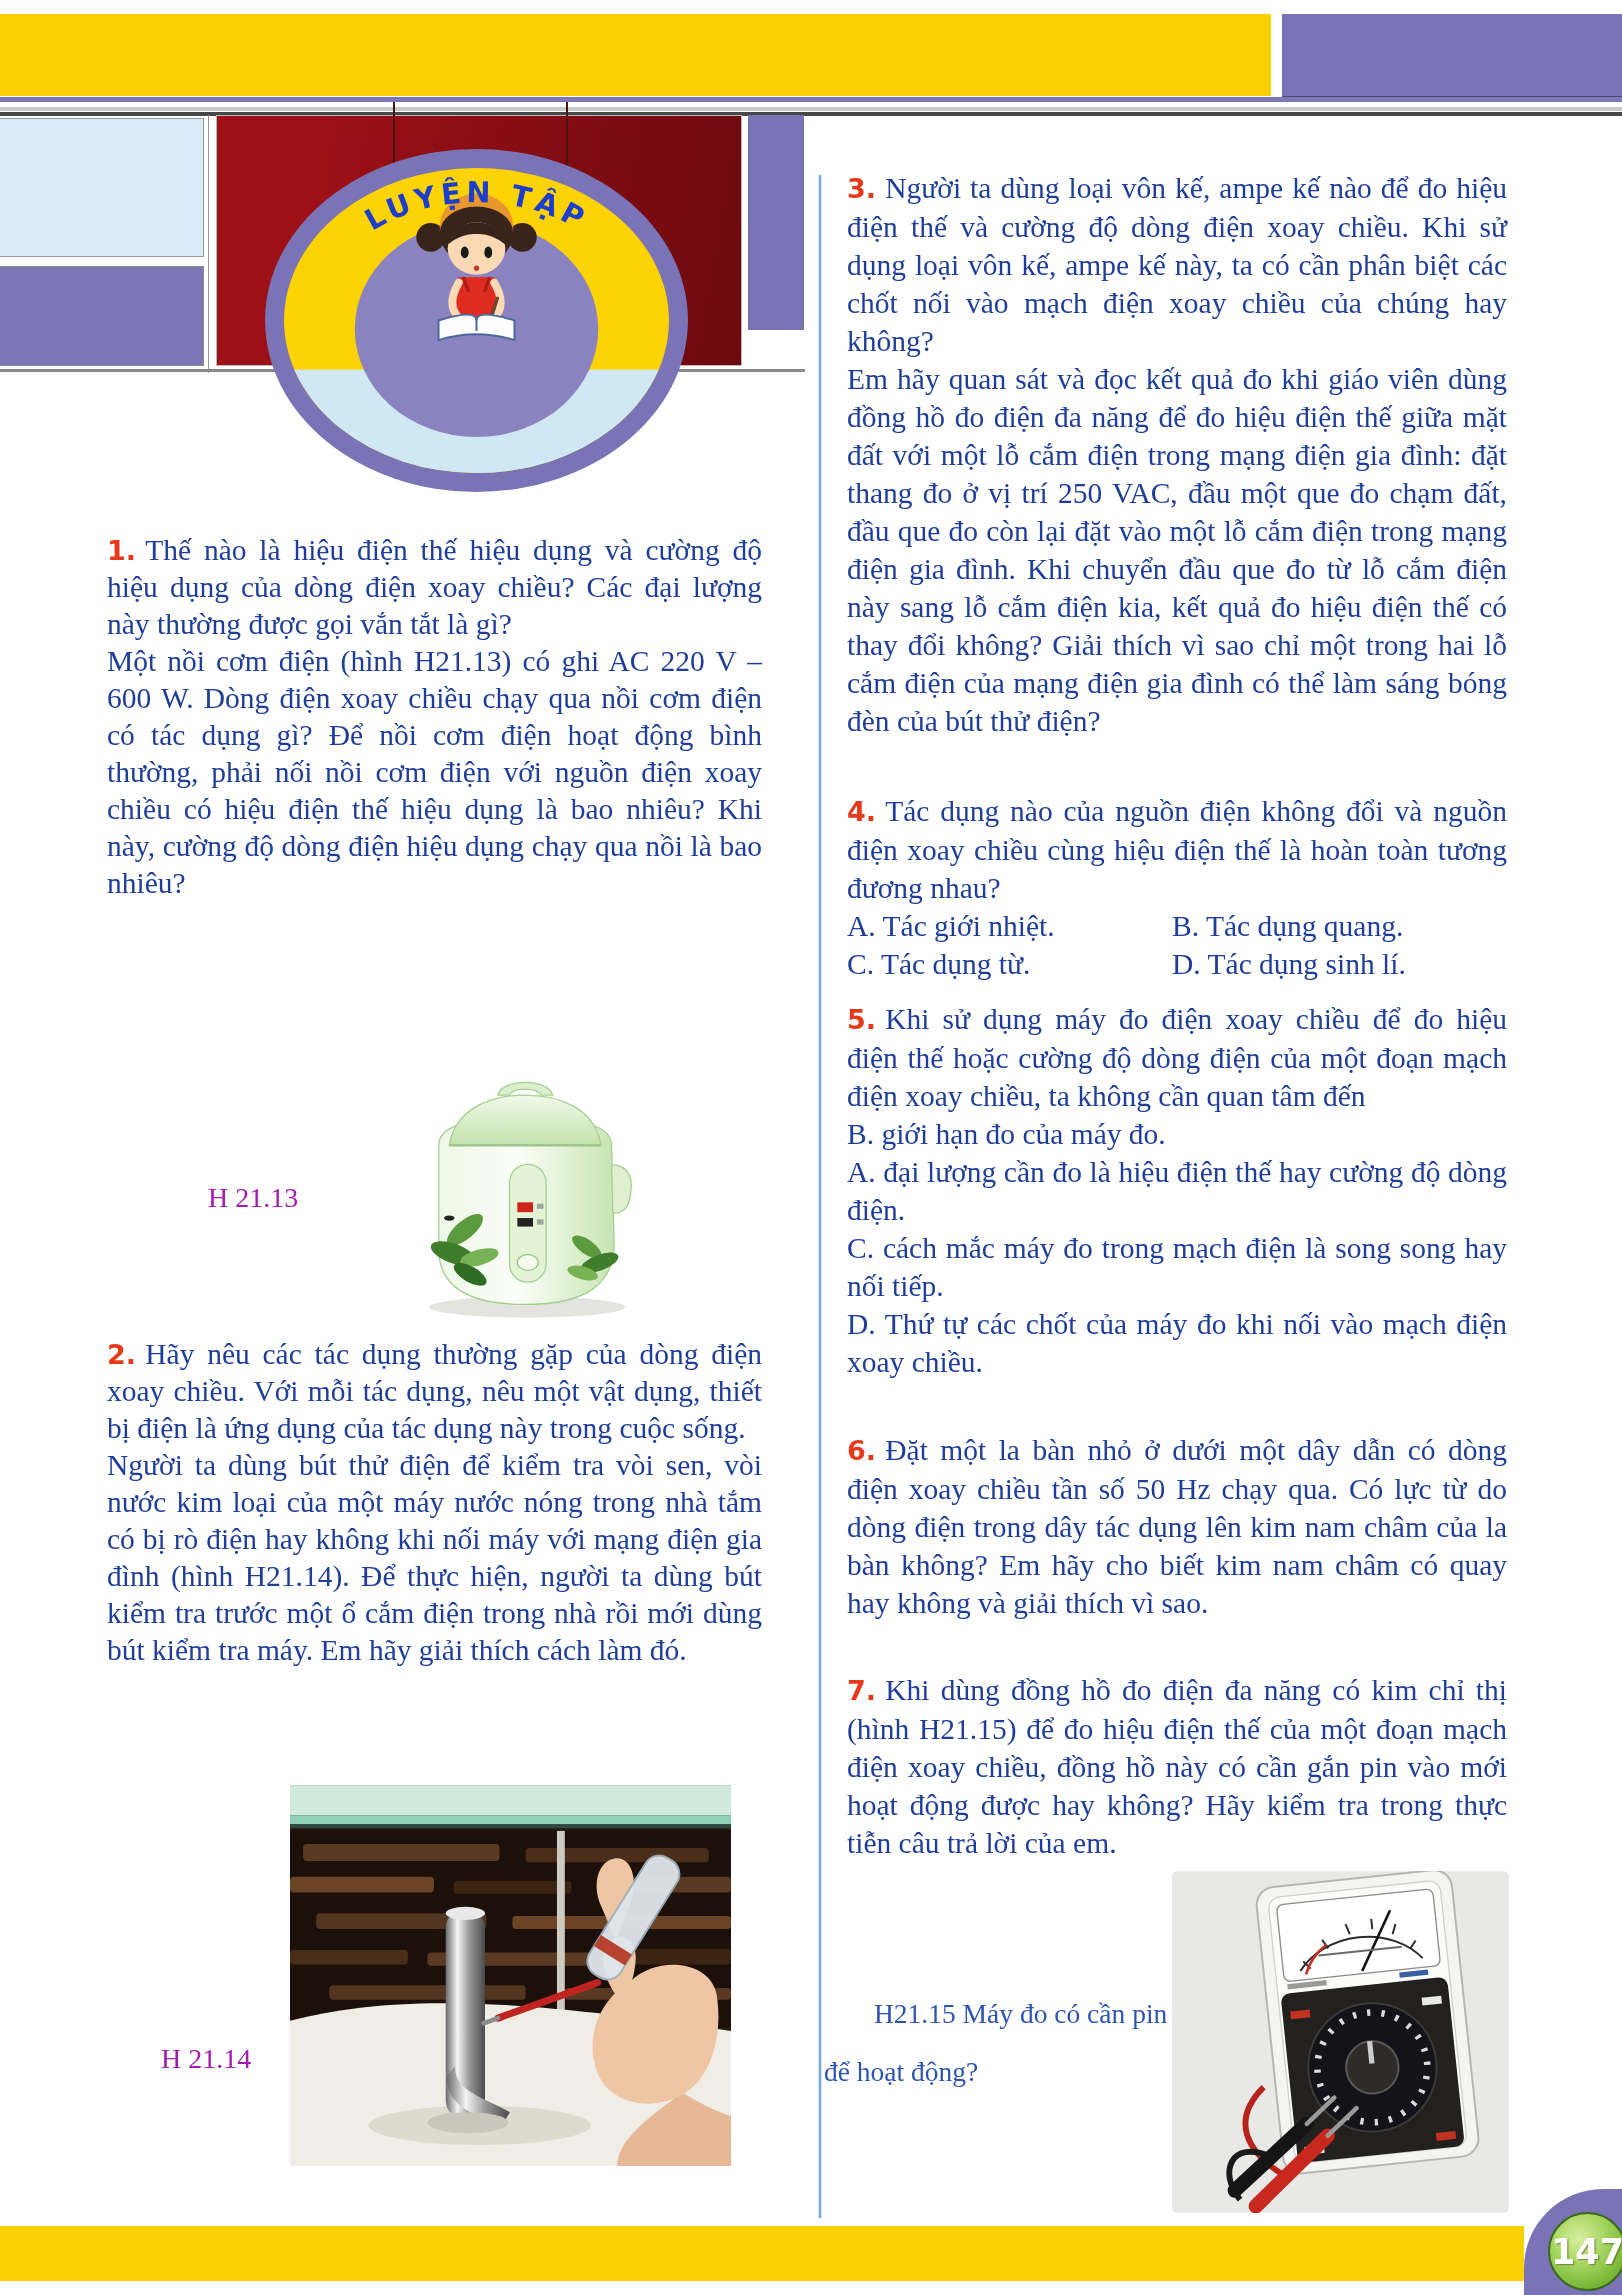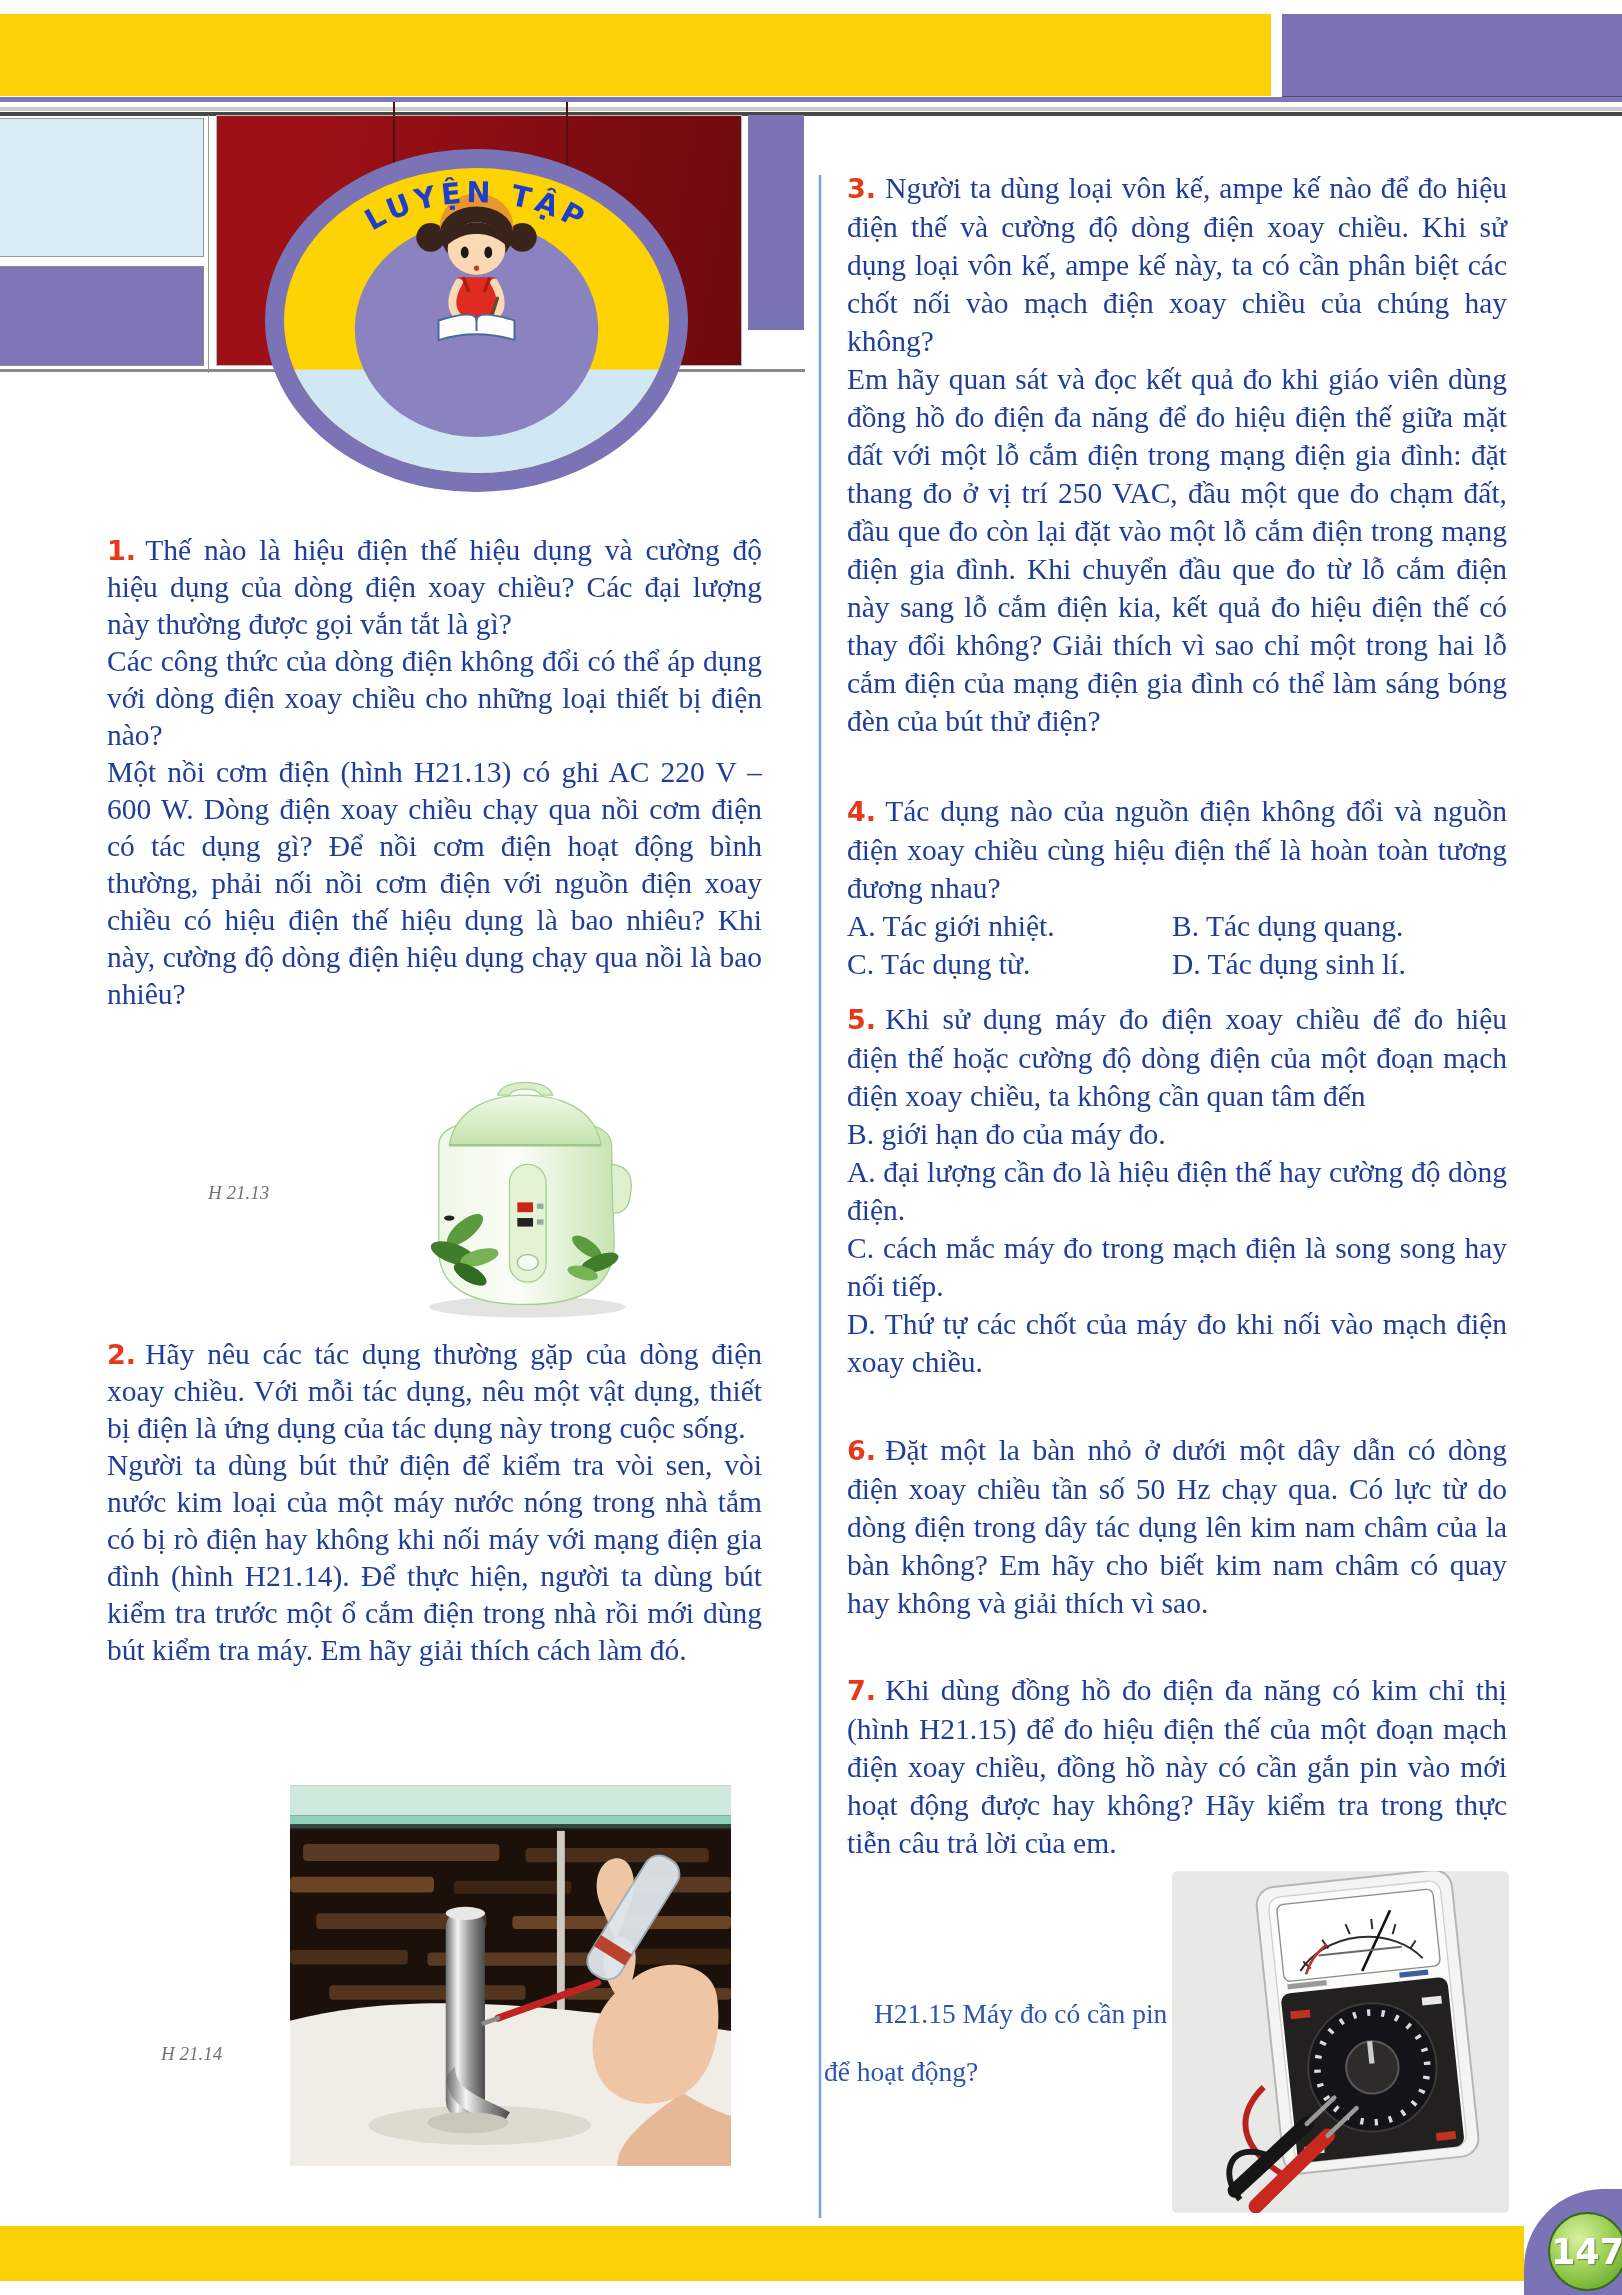--- a/index.html
+++ b/index.html
@@ -24,21 +24,21 @@
   .badge{left:265px;top:149px;width:423px;height:343px}
   
   .qtext{color:#1f3e9a;font-size:29.5px;text-align:justify}
   .qtext p{margin:0}
   .left-col{left:107px;width:655px;line-height:37px}
   .right-col{left:847px;width:660px;line-height:38px}
   .qnum{font-family:"DejaVu Sans",sans-serif;font-weight:700;color:#e6391b;font-size:27px;margin-right:9.2px}
   .optrow{display:flex}
   .optrow .opt-a{width:325px;flex:none}
   .divider{left:819px;top:175px;width:2px;height:2043px;background:#7ea9d2;box-shadow:0.7px 0 0 #c4dbee,-0.7px 0 0 #c4dbee}
-  .figlabel{font-style:italic;color:#737373;font-size:19px;white-space:nowrap}
+  .figlabel{color:#a21caf;font-size:28px;white-space:nowrap}
   .caption{color:#2d54b0;font-size:27.5px;white-space:nowrap}
   
   .fig-cooker{left:393px;top:1066px;width:265px;height:257px}
   .fig-tester{left:290px;top:1785px;width:441px;height:381px}
   .fig-meter{left:1172px;top:1871px;width:337px;height:342px}
   
   .yellow-bottom{left:0;top:2226px;width:1524px;height:55px;background:#fdd005}
   .purple-corner{left:1524px;top:2189px;width:99px;height:107px;background:#7a74b7;border-top-left-radius:79px}
   .page-circle{left:1548px;top:2212px;width:79px;height:79px;border-radius:50%;
      background:radial-gradient(circle at 38% 32%,#d8f0a0 0%,#a4d45e 40%,#7cb93a 70%,#57931f 100%);
@@ -98,21 +98,20 @@
     <text font-family="DejaVu Sans, sans-serif" font-size="44" font-weight="bold" fill="#1d3ecc" letter-spacing="7">
       <textPath href="#arcp" startOffset="50%" text-anchor="middle">LUYỆN TẬP</textPath>
     </text>
   </svg>
 </div>
 
 <div class="abs divider"></div>
 
 <div class="abs qtext left-col" style="top:532px">
   <p><span class="qnum">1.</span><span>Thế nào là hiệu điện thế hiệu dụng và cường độ hiệu dụng của dòng điện xoay chiều? Các đại lượng này thường được gọi vắn tắt là gì?</span></p>
-  <p>Các công thức của dòng điện không đổi có thể áp dụng với dòng điện xoay chiều cho những loại thiết bị điện nào?</p>
   <p>Một nồi cơm điện (hình H21.13) có ghi AC 220 V – 600 W. Dòng điện xoay chiều chạy qua nồi cơm điện có tác dụng gì? Để nồi cơm điện hoạt động bình thường, phải nối nồi cơm điện với nguồn điện xoay chiều có hiệu điện thế hiệu dụng là bao nhiêu? Khi này, cường độ dòng điện hiệu dụng chạy qua nồi là bao nhiêu?</p>
 </div>
 
 <div class="abs fig-cooker">
   <svg width="265" height="257" viewBox="0 0 405 392">
     <defs>
       <linearGradient id="cg1" x1="0" y1="0" x2="1" y2="0">
         <stop offset="0" stop-color="#eef7e7"></stop>
           <stop offset="0.45" stop-color="#fbfef8"></stop>
           <stop offset="1" stop-color="#c8e4b2"></stop>

